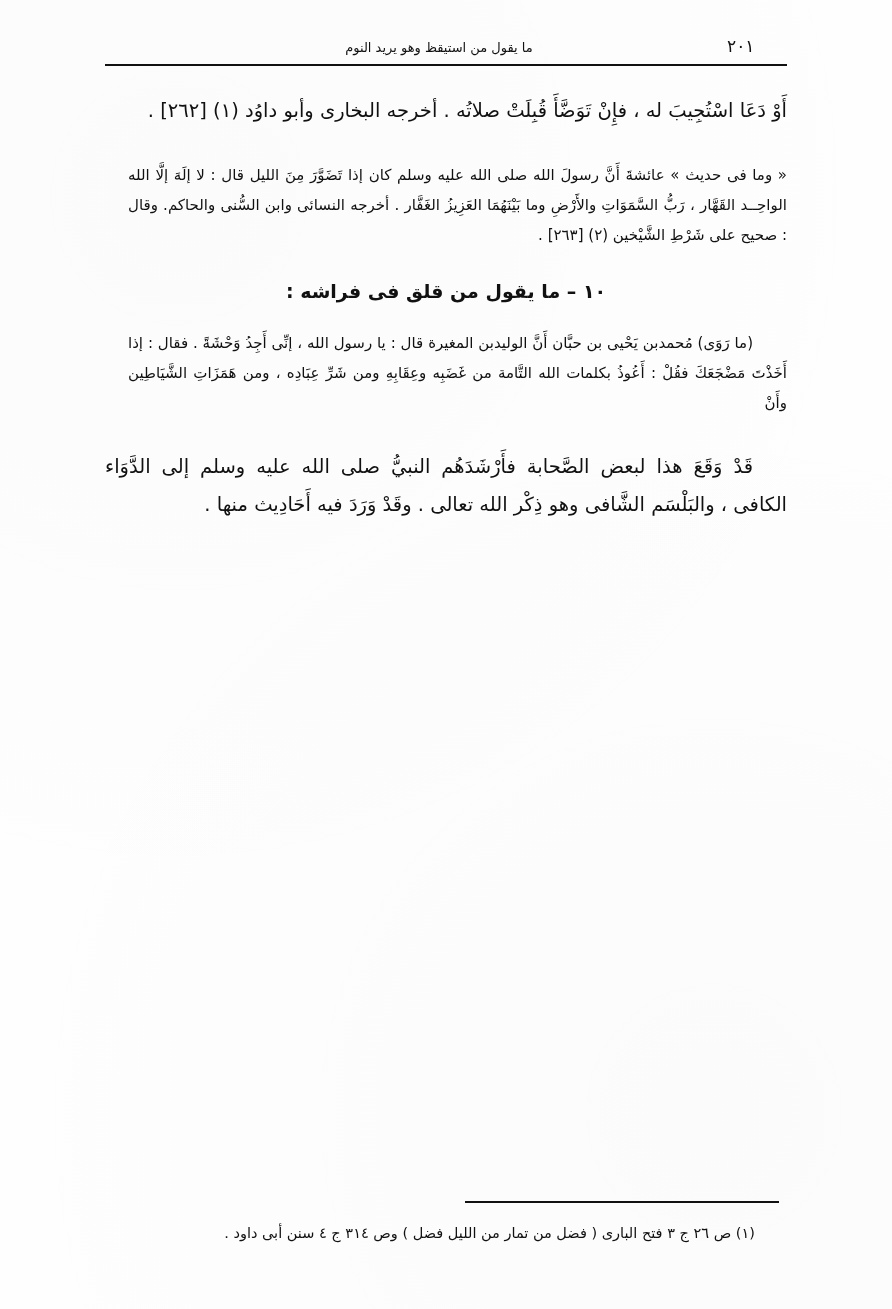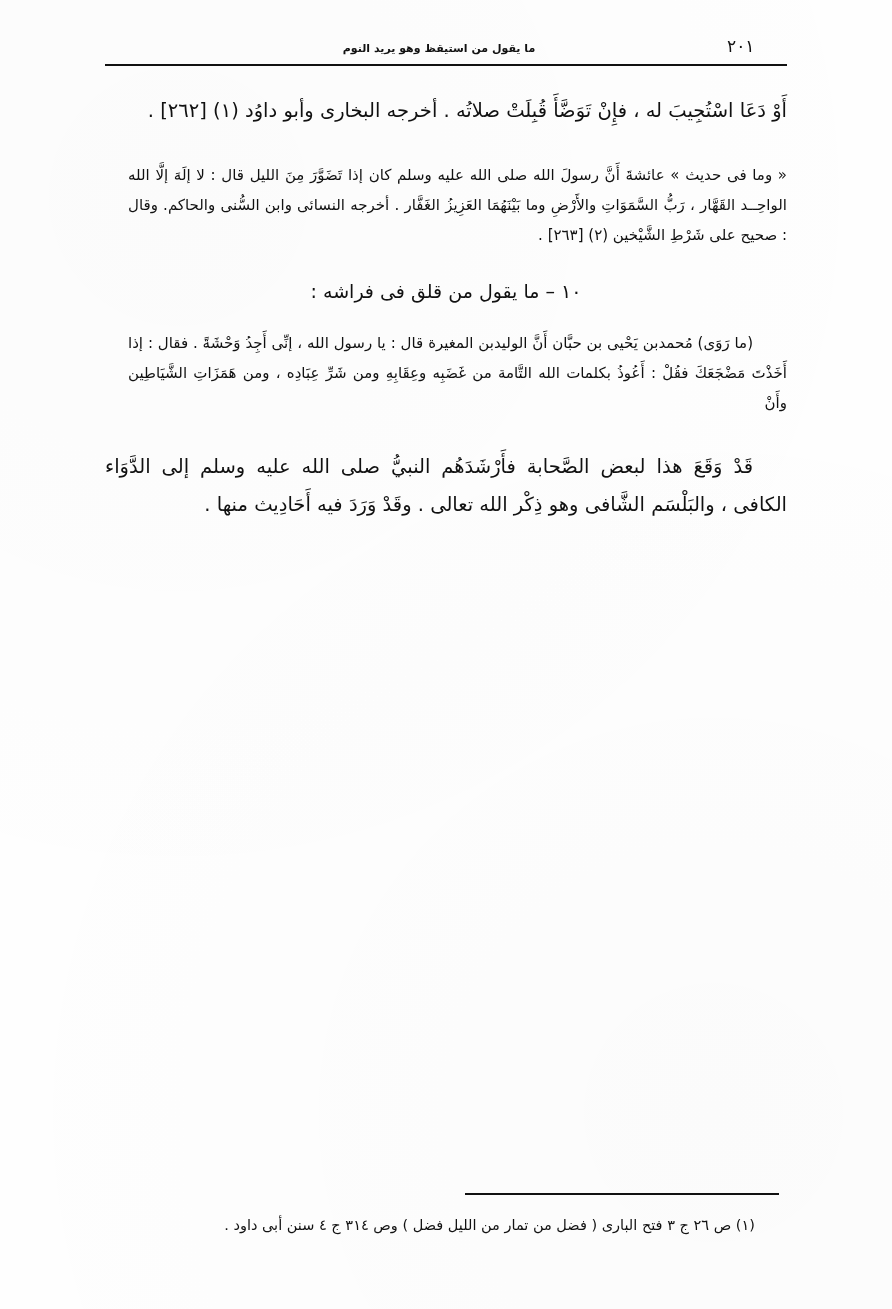--- a/index.html
+++ b/index.html
@@ -39,26 +39,25 @@
   
   .header {
     display: flex;
     flex-direction: row;
     align-items: baseline;
     justify-content: space-between;
     direction: rtl;
     padding: 0 6px 6px 6px;
   }
   .header-title {
-    font-size: 11px;
+    font-size: 13px;
     letter-spacing: 0px;
     flex: 1;
     text-align: center;
     padding-left: 40px;
-    font-weight: bold;
   }
   .page-number {
     font-size: 17px;
     letter-spacing: 1px;
     min-width: 54px;
     text-align: left;
   }
   .header-rule {
     border-bottom: 2.2px solid #111;
     margin: 2px 0 26px 0;
@@ -77,30 +76,30 @@
     line-height: 2.0;
     margin-left: 23px;
   }
   .para.indent {
     text-indent: 34px;
   }
   .heading {
     direction: rtl;
     text-align: center;
     font-size: 19px;
-    font-weight: normal;
+    font-weight: bold;
     margin: 26px 0 26px 0;
     letter-spacing: 0px;
   }
   
   .footnotes {
     position: absolute;
     right: 0;
     left: 0;
-    bottom: 40px;
+    bottom: 32px;
     direction: rtl;
   }
   .footnote-rule {
     border-bottom: 2.2px solid #111;
     width: 46%;
     margin: 0 8px 16px 0;
   }
   .footnote {
     font-size: 14.5px;
     line-height: 1.95;

